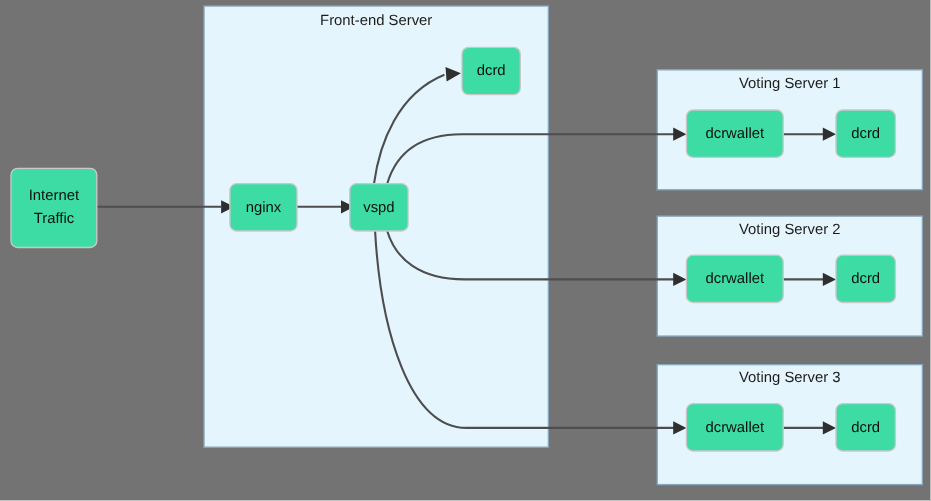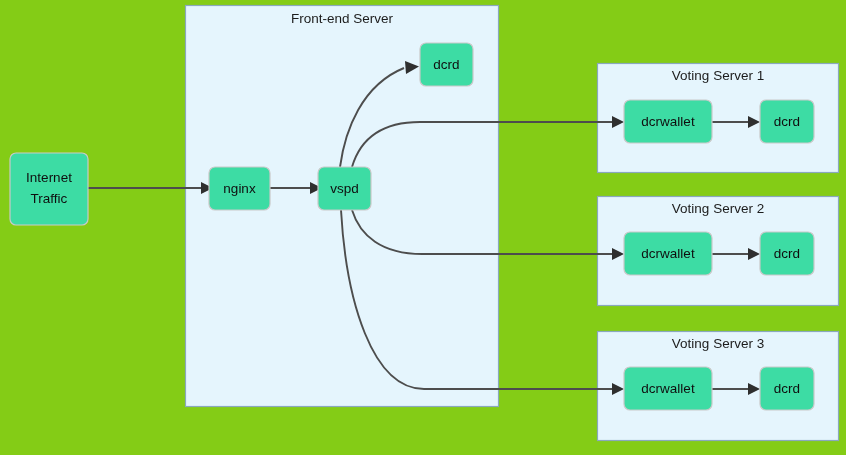--- a/index.html
+++ b/index.html
@@ -4,21 +4,21 @@
 <style>
   html, body {
     margin: 0;
     padding: 0;
     background: #ffffff;
   }
   #canvas {
     position: relative;
     width: 846px;
     height: 455px;
-    background: #84cc16;
+    background: #737373;
     font-family: "Liberation Sans", sans-serif;
     overflow: hidden;
   }
   svg#diagram {
     position: absolute;
     top: 0;
     left: 0;
     width: 846px;
     height: 455px;
   }

